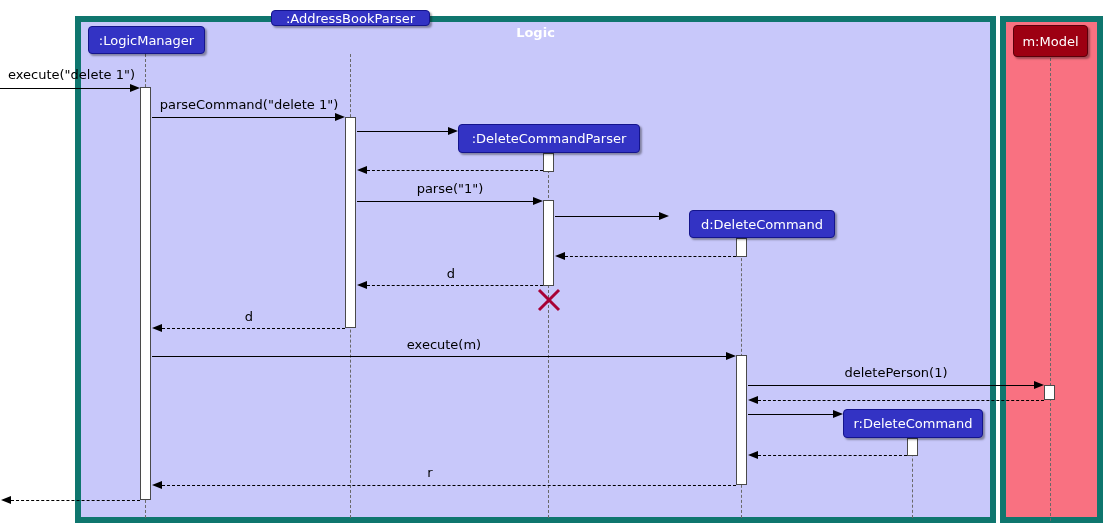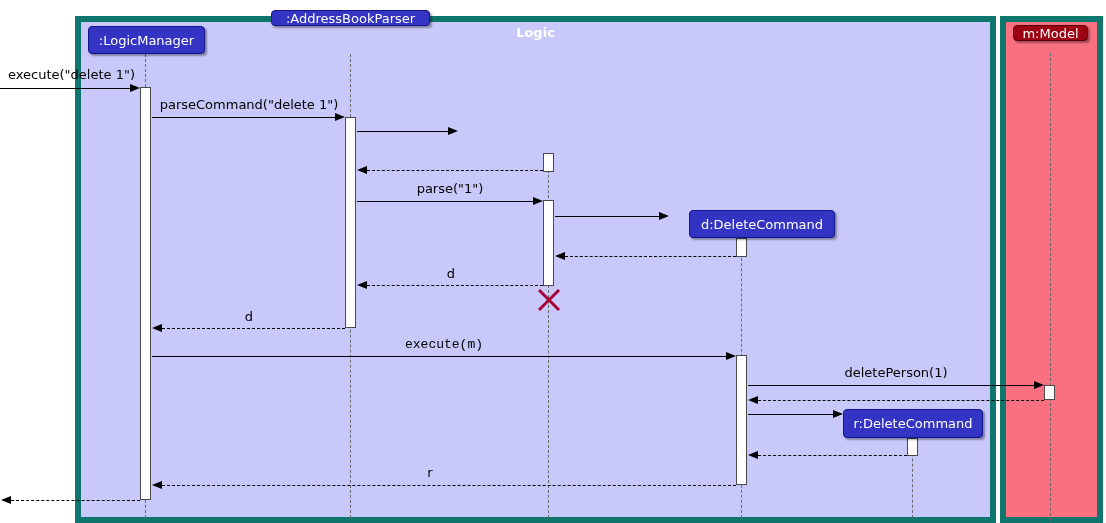--- a/index.html
+++ b/index.html
@@ -80,21 +80,21 @@
   <div class="ah l" style="left:555px;top:252px;"></div>
 
   <div class="mlabel" style="left:451px;top:266px;">d</div>
   <div class="msg-line dashed" style="left:367px;top:285px;width:176px;"></div>
   <div class="ah l" style="left:357px;top:281px;"></div>
 
   <div class="mlabel" style="left:249px;top:309px;">d</div>
   <div class="msg-line dashed" style="left:162px;top:328px;width:183px;"></div>
   <div class="ah l" style="left:152px;top:324px;"></div>
 
-  <div class="mlabel" style="left:444px;top:337px;font-family:Liberation Mono, monospace;">execute(m)</div>
+  <div class="mlabel" style="left:444px;top:337px;">execute(m)</div>
   <div class="msg-line" style="left:152px;top:356px;width:578px;"></div>
   <div class="ah r" style="left:726px;top:352px;"></div>
 
   <div class="mlabel" style="left:896px;top:365px;">deletePerson(1)</div>
   <div class="msg-line" style="left:748px;top:385px;width:290px;"></div>
   <div class="ah r" style="left:1034px;top:381px;"></div>
 
   <div class="msg-line dashed" style="left:758px;top:400px;width:286px;"></div>
   <div class="ah l" style="left:748px;top:396px;"></div>
 
@@ -124,23 +124,26 @@
     <line x1="3" y1="3" x2="23" y2="23" stroke="#A80036" stroke-width="3"></line>
     <line x1="3" y1="23" x2="23" y2="3" stroke="#A80036" stroke-width="3"></line>
   </svg>
 
   <div class="pbox blue boxlayer" style="left:88px;top:26px;width:117px;height:28px;align-items:center;">
     <span>:LogicManager</span>
   </div>
   <div class="pbox blue boxlayer" style="left:271px;top:10px;width:159px;height:16px;">
     <span>:AddressBookParser</span>
   </div>
+  <div class="pbox blue boxlayer" style="left:458px;top:124px;width:182px;height:29px;">
+    <span>:DeleteCommandParser</span>
+  </div>
   <div class="pbox blue boxlayer" style="left:669px;top:210px;width:146px;height:28px;margin-left:20px;">
     <span>d:DeleteCommand</span>
   </div>
   <div class="pbox blue boxlayer" style="left:843px;top:409px;width:140px;height:29px;">
     <span>r:DeleteCommand</span>
   </div>
-  <div class="pbox darkred boxlayer" style="left:1013px;top:25px;width:75px;height:16px;">
+  <div class="pbox darkred boxlayer" style="left:1013px;top:25px;width:75px;height:32px;">
     <span>m:Model</span>
   </div>
 
 </div>
 
 </body></html>

